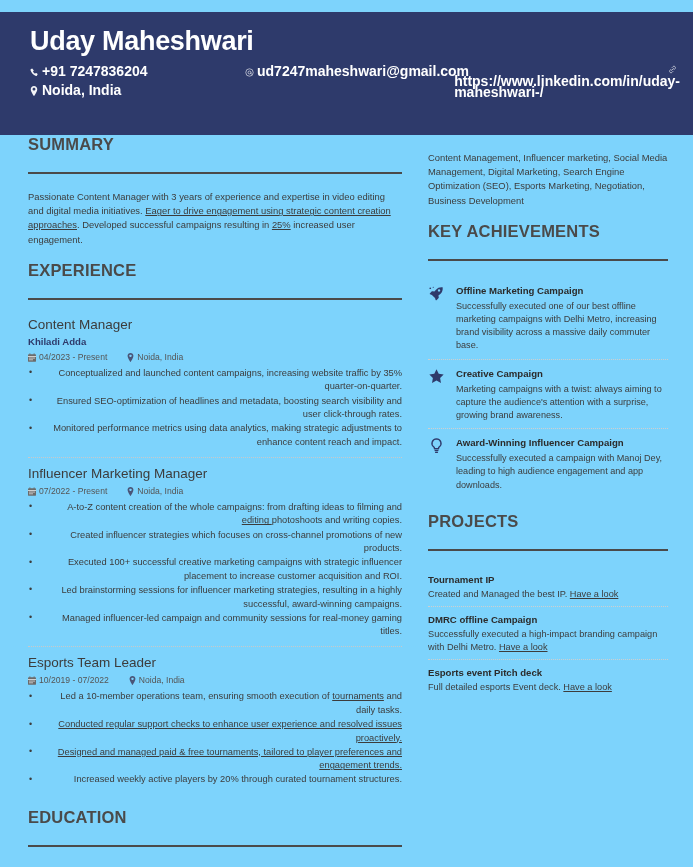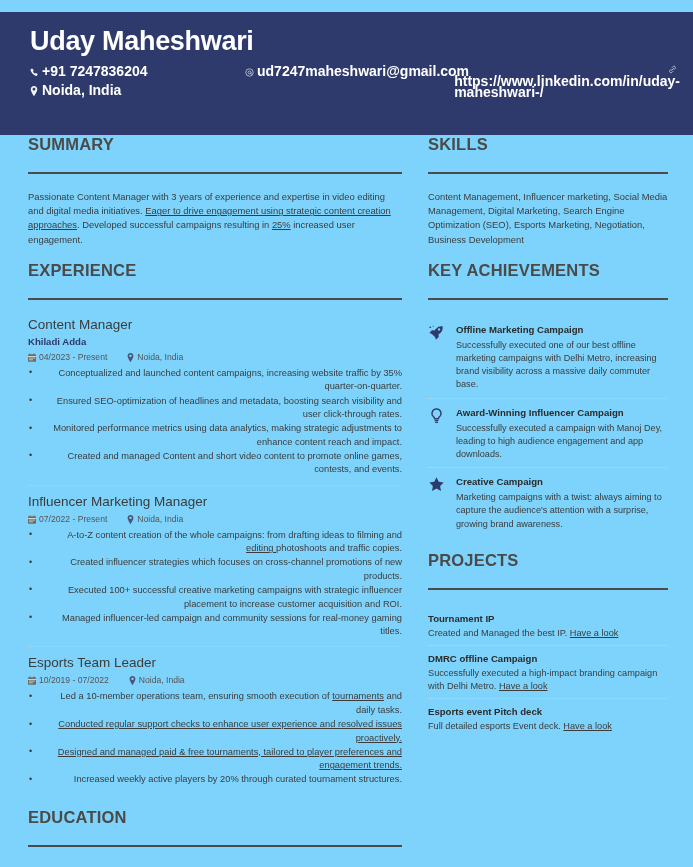--- a/index.html
+++ b/index.html
@@ -204,21 +204,20 @@
                       <path d="M6 0C3 0 .8 2.2.8 5.1c0 3.7 4.5 10.1 4.7 10.4.3.4.8.4 1 0 .2-.3 4.7-6.7 4.7-10.4C11.2 2.2 9 0 6 0zm0 7.3c-1.3 0-2.3-1-2.3-2.2S4.7 2.9 6 2.9s2.3 1 2.3 2.2S7.3 7.3 6 7.3z"></path>
                     </svg>
                   </span>
                   <span>Noida, India</span>
                 </span>
               </div>
               <ul class="bullets">
                 <li><span>Conceptualized and launched content campaigns, increasing website traffic by 35% quarter-on-quarter.</span></li>
                 <li><span>Ensured SEO-optimization of headlines and metadata, boosting search visibility and user click-through rates.</span></li>
                 <li><span>Monitored performance metrics using data analytics, making strategic adjustments to enhance content reach and impact.</span></li>
-                <li><span>Created and managed Content and short video content to promote online games, contests, and events.</span></li>
               </ul>
             </div>
             <div class="entry">
               <div class="entry-title">Influencer Marketing Manager</div>
               <div class="meta">
                 <span class="mi">
                   <span>
                     <svg width="8" height="9" viewBox="0 0 14 15" fill="#6b6b6b">
                       <rect x="0" y="2" width="14" height="13" rx="1.5"></rect>
                       <rect x="0" y="5" width="14" height="1.2" fill="#fff"></rect>
@@ -237,23 +236,24 @@
                 <span class="mi">
                   <span>
                     <svg width="7" height="9" viewBox="0 0 12 16" fill="#4a5578">
                       <path d="M6 0C3 0 .8 2.2.8 5.1c0 3.7 4.5 10.1 4.7 10.4.3.4.8.4 1 0 .2-.3 4.7-6.7 4.7-10.4C11.2 2.2 9 0 6 0zm0 7.3c-1.3 0-2.3-1-2.3-2.2S4.7 2.9 6 2.9s2.3 1 2.3 2.2S7.3 7.3 6 7.3z"></path>
                     </svg>
                   </span>
                   <span>Noida, India</span>
                 </span>
               </div>
               <ul class="bullets">
-                <li><span>A-to-Z content creation of the whole campaigns: from drafting ideas to filming and </span><span class="u">editing </span><span>photoshoots and traffic copies.</span></li>
+                <li><span>A-to-Z content creation of the whole campaigns: from drafting ideas to filming and </span><span class="u">editing </span><span>photoshoots and writing copies.</span></li>
                 <li><span>Created influencer strategies which focuses on cross-channel promotions of new products.</span></li>
                 <li><span>Executed 100+ successful creative marketing campaigns with strategic influencer placement to increase customer acquisition and ROI.</span></li>
+                <li><span>Led brainstorming sessions for influencer marketing strategies, resulting in a highly successful, award-winning campaigns.</span></li>
                 <li><span>Managed influencer-led campaign and community sessions for real-money gaming titles.</span></li>
               </ul>
             </div>
             <div class="entry">
               <div class="entry-title">Esports Team Leader</div>
               <div class="meta">
                 <span class="mi">
                   <span>
                     <svg width="8" height="9" viewBox="0 0 14 15" fill="#6b6b6b">
                       <rect x="0" y="2" width="14" height="13" rx="1.5"></rect>
@@ -296,21 +296,20 @@
               <div class="edu-title">Bachelor of Computer Application</div>
             </div>
           </div>
       </div>
 
     </div>
 
     <div class="col-right">
 
       <div class="section">
-        <div class="sec-title">SKILLS</div>
         <div class="sec-body">
           <div class="para">Content Management, Influencer marketing, Social Media Management, Digital Marketing, Search Engine Optimization (SEO), Esports Marketing, Negotiation, Business Development</div>
         </div>
       </div>
 
       <div class="section">
         <div class="sec-title">KEY ACHIEVEMENTS</div>
         <div class="sec-body">
             <div class="ach">
               <div class="ach-ic"><span><svg width="17" height="17" viewBox="0 0 24 24" fill="#2e3a6b">
@@ -318,39 +317,39 @@
                     <circle cx="3.2" cy="4.6" r="1.2"></circle>
                     <circle cx="7.4" cy="3.2" r=".8"></circle>
                     <circle cx="11.2" cy="14.6" r="1.3"></circle>
                   </svg></span></div>
               <div>
                 <div class="ach-title">Offline Marketing Campaign</div>
                 <div class="ach-desc">Successfully executed one of our best offline marketing campaigns with Delhi Metro, increasing brand visibility across a massive daily commuter base.</div>
               </div>
             </div>
             <div class="ach">
+              <div class="ach-ic"><span><svg width="17" height="17" viewBox="0 0 24 24" fill="#2e3a6b">
+                    <path d="M12 1.8l3.1 6.4 7 1-5 4.9 1.2 7-6.3-3.3-6.3 3.3 1.2-7-5-4.9 7-1z"></path>
+                  </svg></span></div>
+              <div>
+                <div class="ach-title">Creative Campaign</div>
+                <div class="ach-desc">Marketing campaigns with a twist: always aiming to capture the audience's attention with a surprise, growing brand awareness.</div>
+              </div>
+            </div>
+            <div class="ach">
               <div class="ach-ic"><span><svg width="17" height="17" viewBox="0 0 24 24" fill="none" stroke="#2e3a6b" stroke-width="1.9" stroke-linecap="round" stroke-linejoin="round">
                     <path d="M12 2.6A6.4 6.4 0 0 0 8.3 14.2c.5.5.8 1.1.8 1.8v.6h5.8v-.6c0-.7.3-1.3.8-1.8A6.4 6.4 0 0 0 12 2.6z"></path>
                     <path d="M10 19.2h4"></path>
                     <path d="M10.7 21.6h2.6"></path>
                   </svg></span></div>
               <div>
                 <div class="ach-title">Award-Winning Influencer Campaign</div>
                 <div class="ach-desc">Successfully executed a campaign with Manoj Dey, leading to high audience engagement and app downloads.</div>
               </div>
             </div>
-            <div class="ach">
-              <div class="ach-ic"><span><svg width="17" height="17" viewBox="0 0 24 24" fill="#2e3a6b">
-                    <path d="M12 1.8l3.1 6.4 7 1-5 4.9 1.2 7-6.3-3.3-6.3 3.3 1.2-7-5-4.9 7-1z"></path>
-                  </svg></span></div>
-              <div>
-                <div class="ach-title">Creative Campaign</div>
-                <div class="ach-desc">Marketing campaigns with a twist: always aiming to capture the audience's attention with a surprise, growing brand awareness.</div>
-              </div>
-            </div>
           </div>
       </div>
 
       <div class="section">
         <div class="sec-title">PROJECTS</div>
         <div class="sec-body">
             <div class="proj">
               <div class="proj-title">Tournament IP</div>
               <div class="proj-desc"><span>Created and Managed the best IP. </span><span class="proj-link">Have a look</span></div>
             </div>

